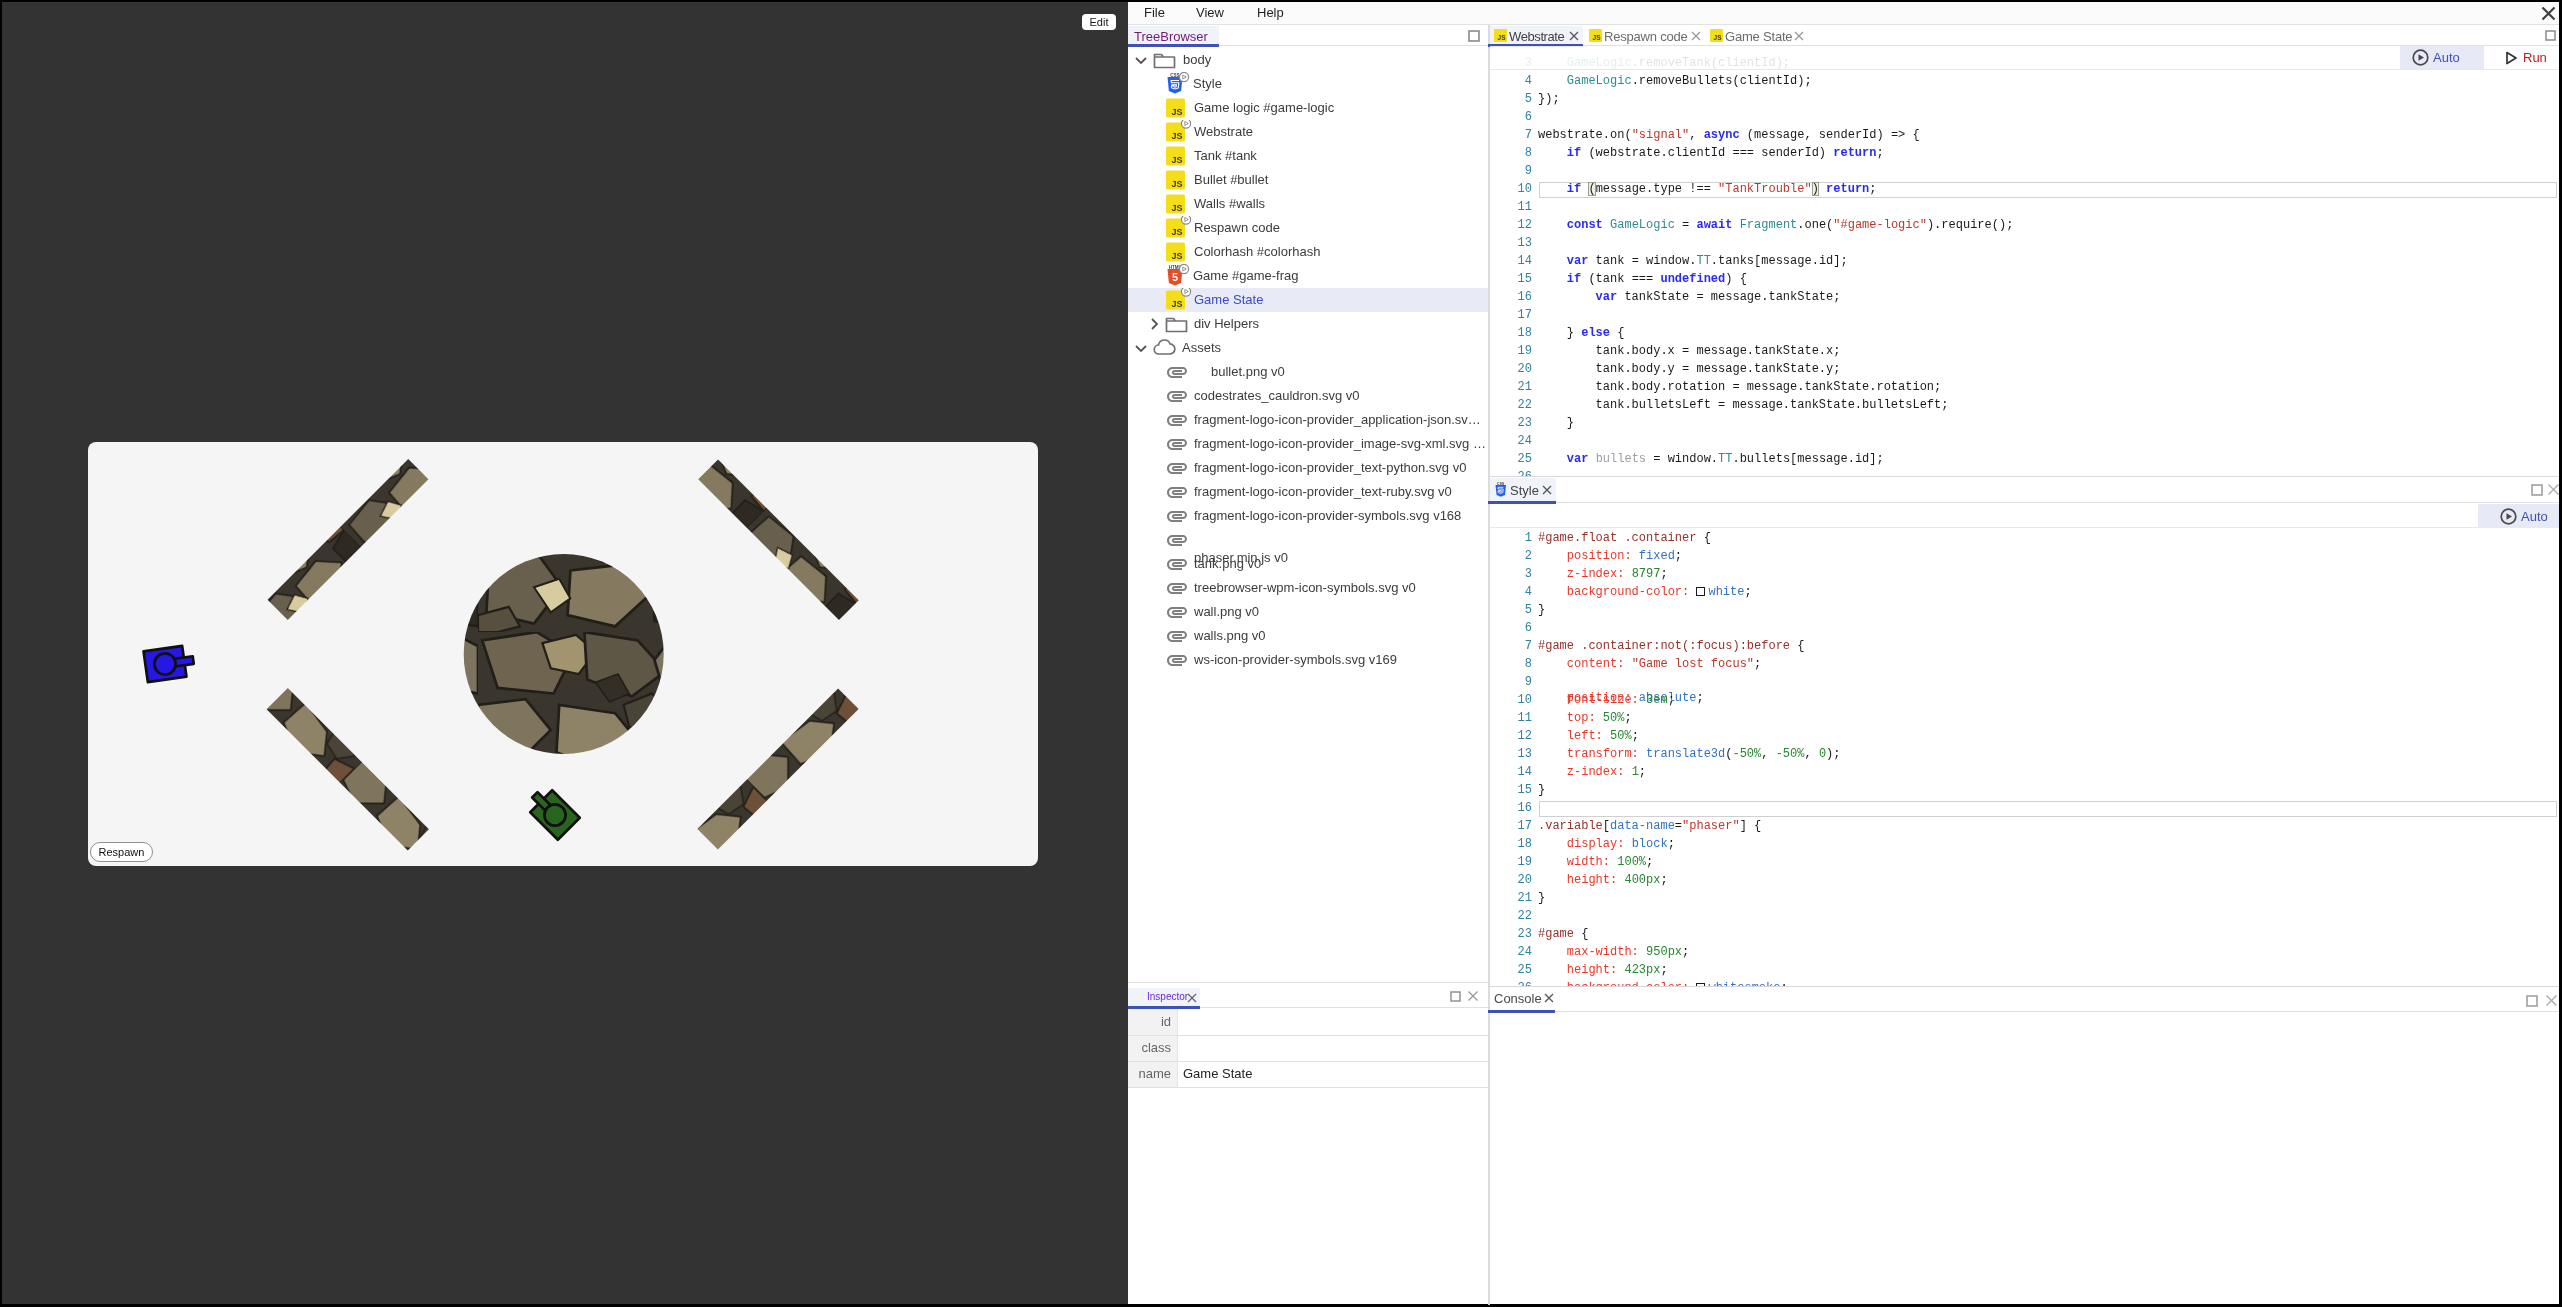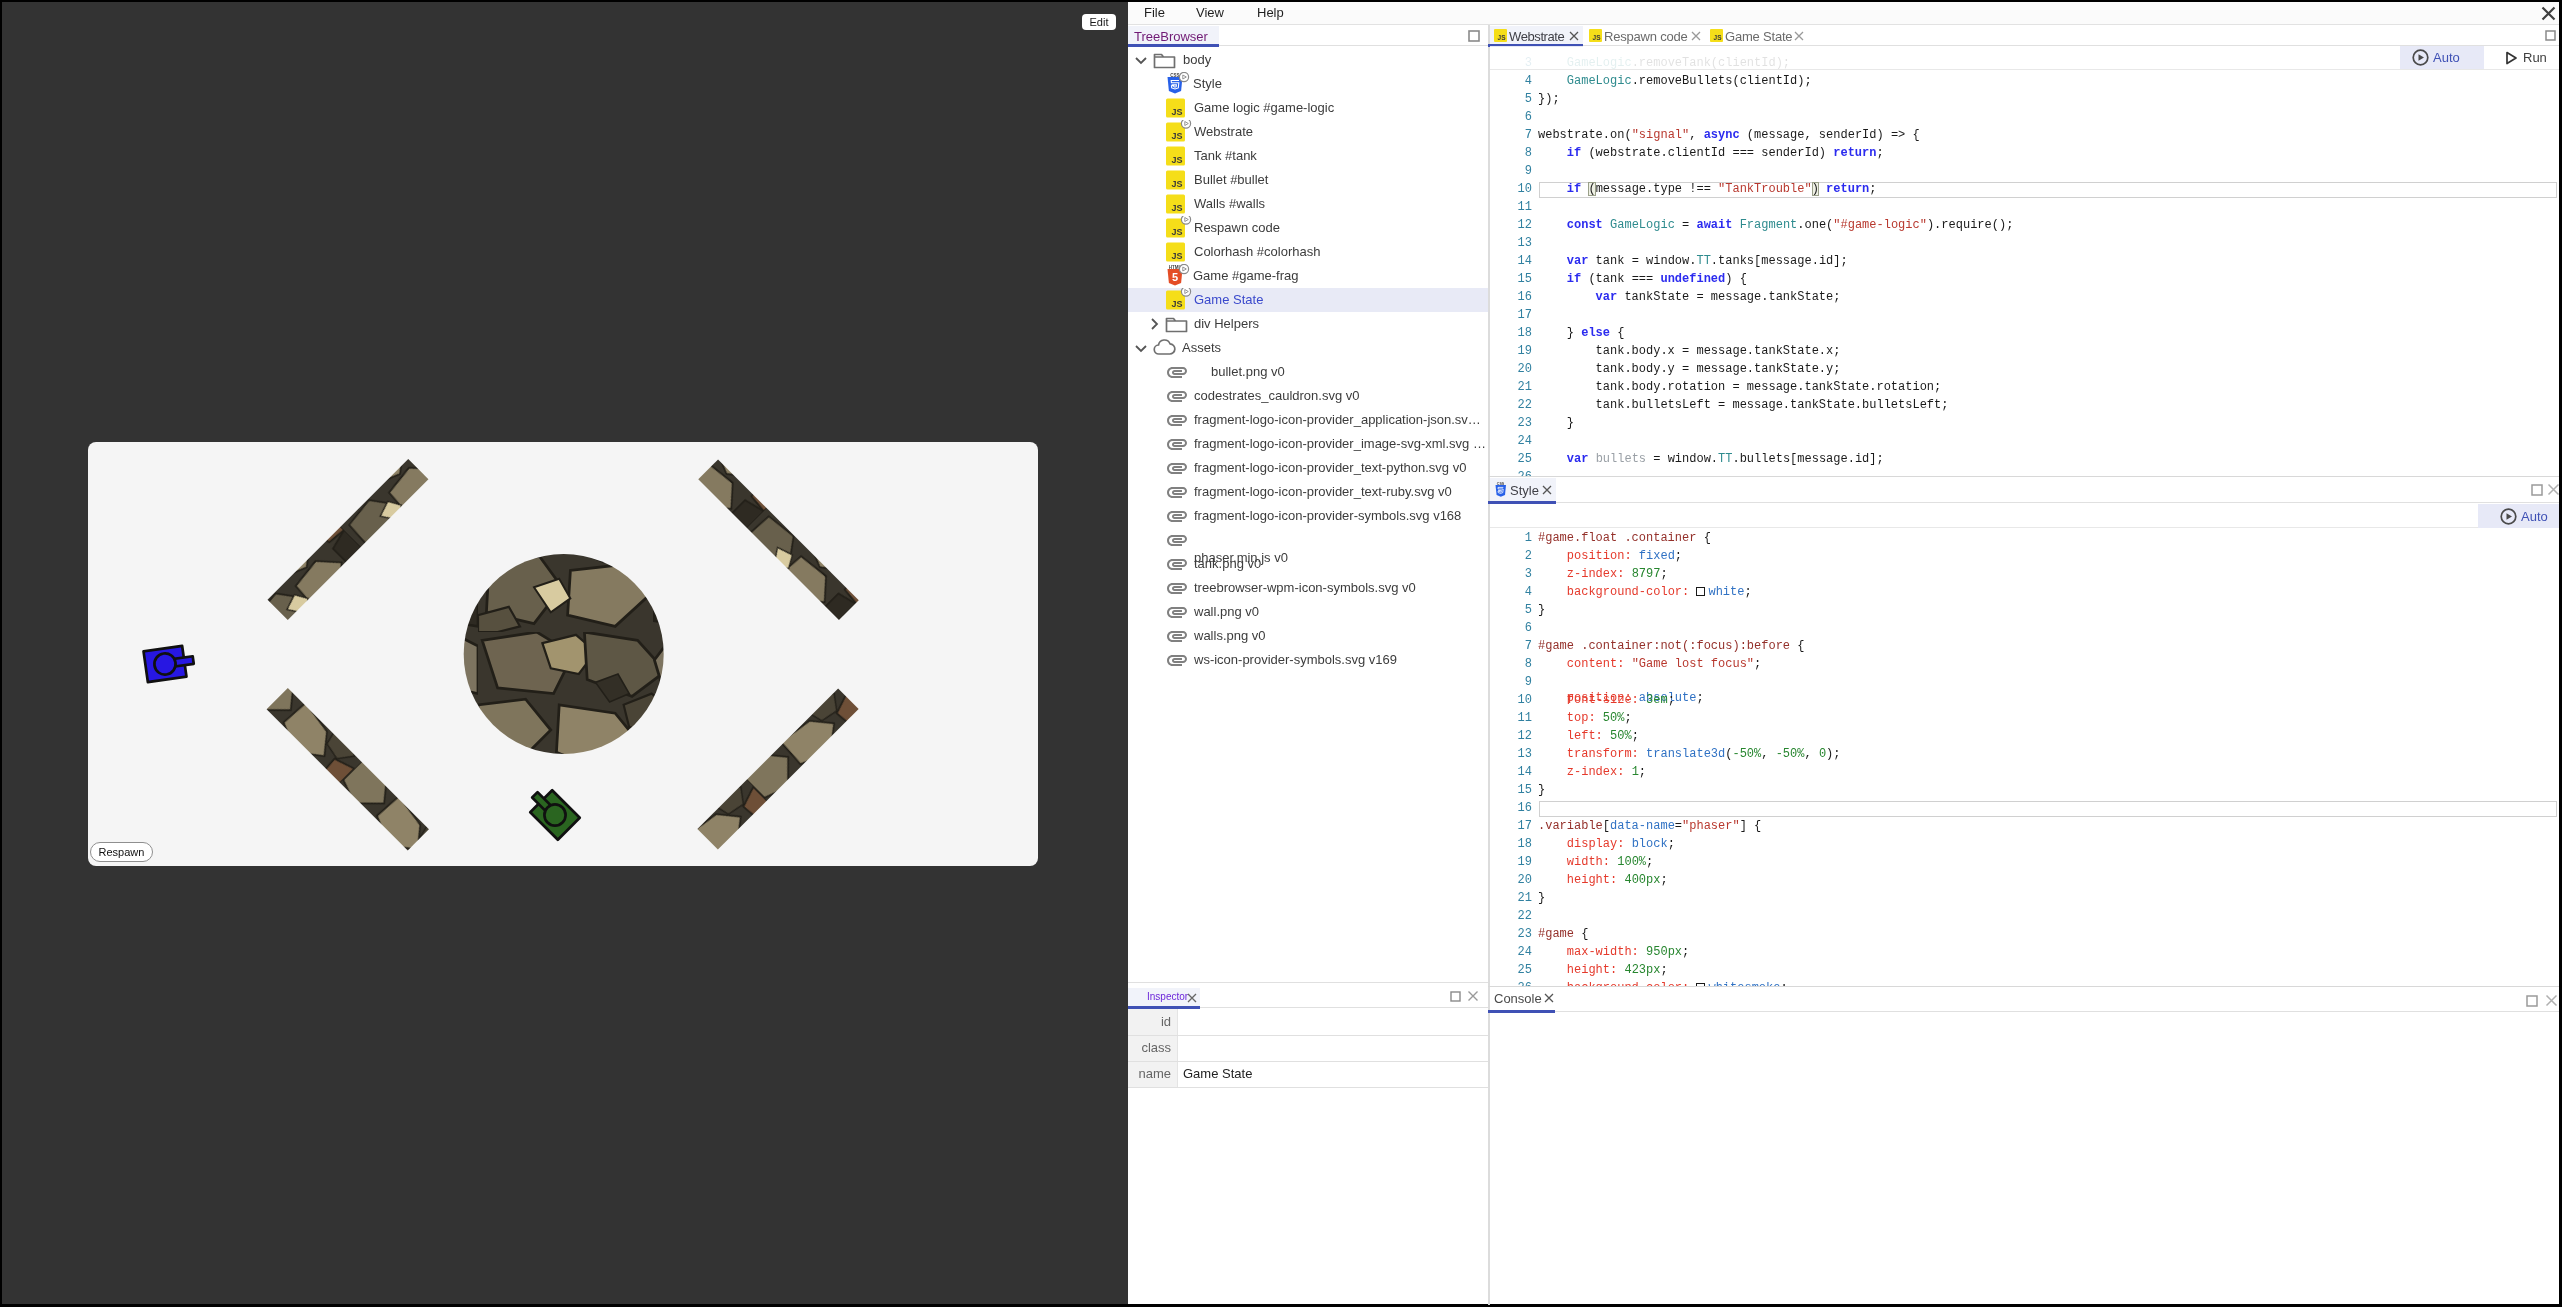--- a/index.html
+++ b/index.html
@@ -324,21 +324,21 @@
       <div class="abs" style="left:0;top:0;width:100%;height:24px;background:rgba(255,255,255,0.87);border-bottom:1px solid #e8e8e8;"></div>
       <div class="abs" style="left:910px;top:0;width:84px;height:23px;background:#e7e9f7;"></div>
       <svg class="abs" style="left:922px;top:3px;" width="17" height="17">
         <circle cx="8.5" cy="8.5" r="7.3" fill="none" stroke="#4a4a4a" stroke-width="1.7"></circle>
         <path d="M6.5,5.2 L12,8.5 L6.5,11.8 Z" fill="#4a4a4a"></path>
       </svg>
       <div class="abs" style="left:943px;top:4px;font-size:13px;color:#3f51b5;">Auto</div>
       <svg class="abs" style="left:1014px;top:5px;" width="14" height="14">
         <path d="M3,1.5 L12,7 L3,12.5 Z" fill="none" stroke="#333" stroke-width="1.7" stroke-linejoin="round"></path>
       </svg>
-      <div class="abs" style="left:1033px;top:4px;font-size:13px;color:#404040;text-align:right;">Run</div>
+      <div class="abs" style="left:1033px;top:4px;font-size:13px;color:#b91c1c;text-align:right;">Run</div>
     </div>
     <div class="abs" style="left:360px;top:474px;width:1071px;height:1px;background:#d8d8d8;"></div>
     <div class="abs tabbg" style="left:362px;top:476px;width:66px;height:23px;"></div>
     <svg class="abs" style="left:367px;top:479px;" width="14" height="18">
 <text x="5.5" y="3.6" text-anchor="middle" font-size="3.6" font-weight="bold" fill="#444" font-family="Liberation Sans">CSS</text>
 <path d="M0.5,4 h10.5 l-1,10 -4.2,1.8 -4.2,-1.8 Z" fill="#2760e8"></path>
 <path d="M8.3,6.4 H3 l0.15,1.6 h5 l-0.35,3.6 -2.3,0.8 -2.3,-0.8 -0.15,-1.5 h1.6 l0.05,0.7 0.8,0.25 0.8,-0.25 0.15,-1.2 H3.2" fill="none" stroke="#fff" stroke-width="0.8"></path>
     </svg>
     <div class="abs" style="left:382px;top:481px;font-size:13px;color:#3f3f46;">Style</div>
     <svg class="abs" style="left:414px;top:483px;" width="10" height="10">

